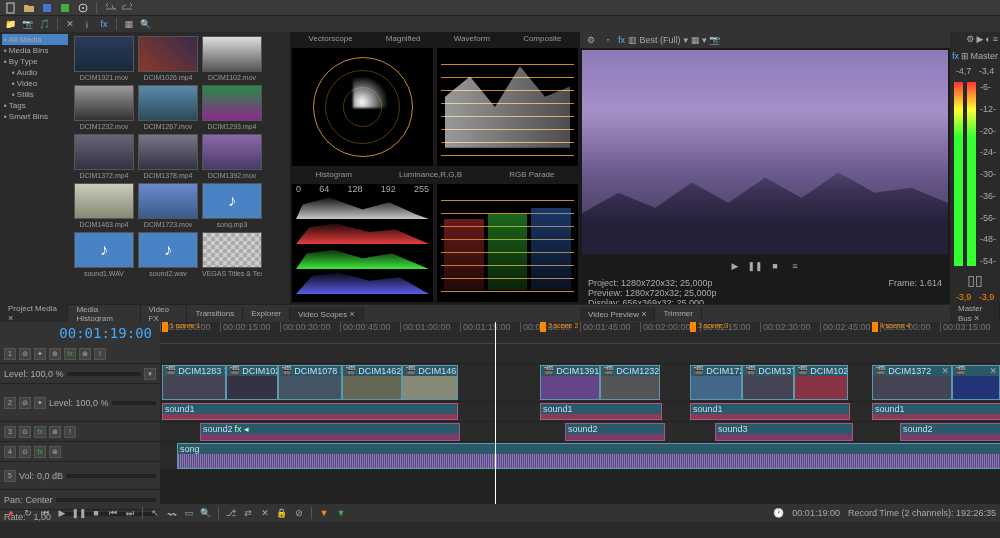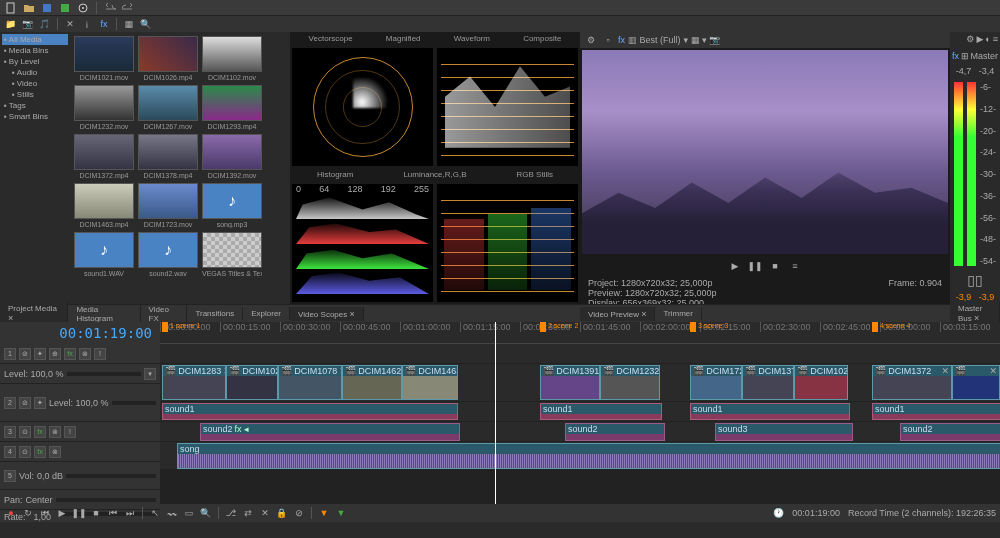--- a/index.html
+++ b/index.html
@@ -130,21 +130,21 @@
           <div class="tree-item sel" style="padding-left: 2px;">
             <span>▪</span>
             <span>All Media</span>
           </div>
           <div class="tree-item" style="padding-left: 2px;">
             <span>▪</span>
             <span>Media Bins</span>
           </div>
           <div class="tree-item" style="padding-left: 2px;">
             <span>▪</span>
-            <span>By Level</span>
+            <span>By Type</span>
           </div>
           <div class="tree-item" style="padding-left: 10px;">
             <span>▪</span>
             <span>Audio</span>
           </div>
           <div class="tree-item" style="padding-left: 10px;">
             <span>▪</span>
             <span>Video</span>
           </div>
           <div class="tree-item" style="padding-left: 10px;">
@@ -254,21 +254,21 @@
         </div>
       </div>
       <div class="scope-box">
         <div class="waveform-lines"></div>
         <div style="position:absolute;inset:8px;background:linear-gradient(90deg,rgba(255,255,255,0.6),rgba(255,255,255,0.3));clip-path:polygon(0 40%,20% 20%,40% 50%,60% 10%,80% 40%,100% 30%,100% 90%,0 90%)"></div>
       </div>
     </div>
     <div class="scope-head">
       <span>Histogram</span>
       <span>Luminance,R,G,B</span>
-      <span>RGB Stills</span>
+      <span>RGB Parade</span>
     </div>
     <div class="scope-row">
       <div class="scope-box">
         <div style="display:flex;justify-content:space-between;padding:0 4px;font-size:7px;color:#c88830">
           <span>0</span>
           <span>64</span>
           <span>128</span>
           <span>192</span>
           <span>255</span>
         </div>
@@ -309,21 +309,21 @@
       <div class="btn-icon">■</div>
       <div class="btn-icon">≡</div>
     </div>
     <div class="prev-info">
       <div>
         <div><span>Project:</span> <span>1280x720x32; 25,000p</span></div>
         <div><span>Preview:</span> <span>1280x720x32; 25,000p</span></div>
         <div><span>Display:</span> <span>656x369x32; 25,000</span></div>
       </div>
       <div>
-        <div><span>Frame:</span> <span>0.904</span></div>
+        <div><span>Frame:</span> <span>1.614</span></div>
       </div>
     </div>
     <div class="tab-bar" id="tabs-preview">
         <div class="tab active">Video Preview <span>×</span></div>
         <div class="tab">Trimmer</div>
       </div>
   </div>
 
   <div class="meter-panel">
     <div style="height:16px;display:flex;justify-content:flex-end;gap:2px;padding:2px">

